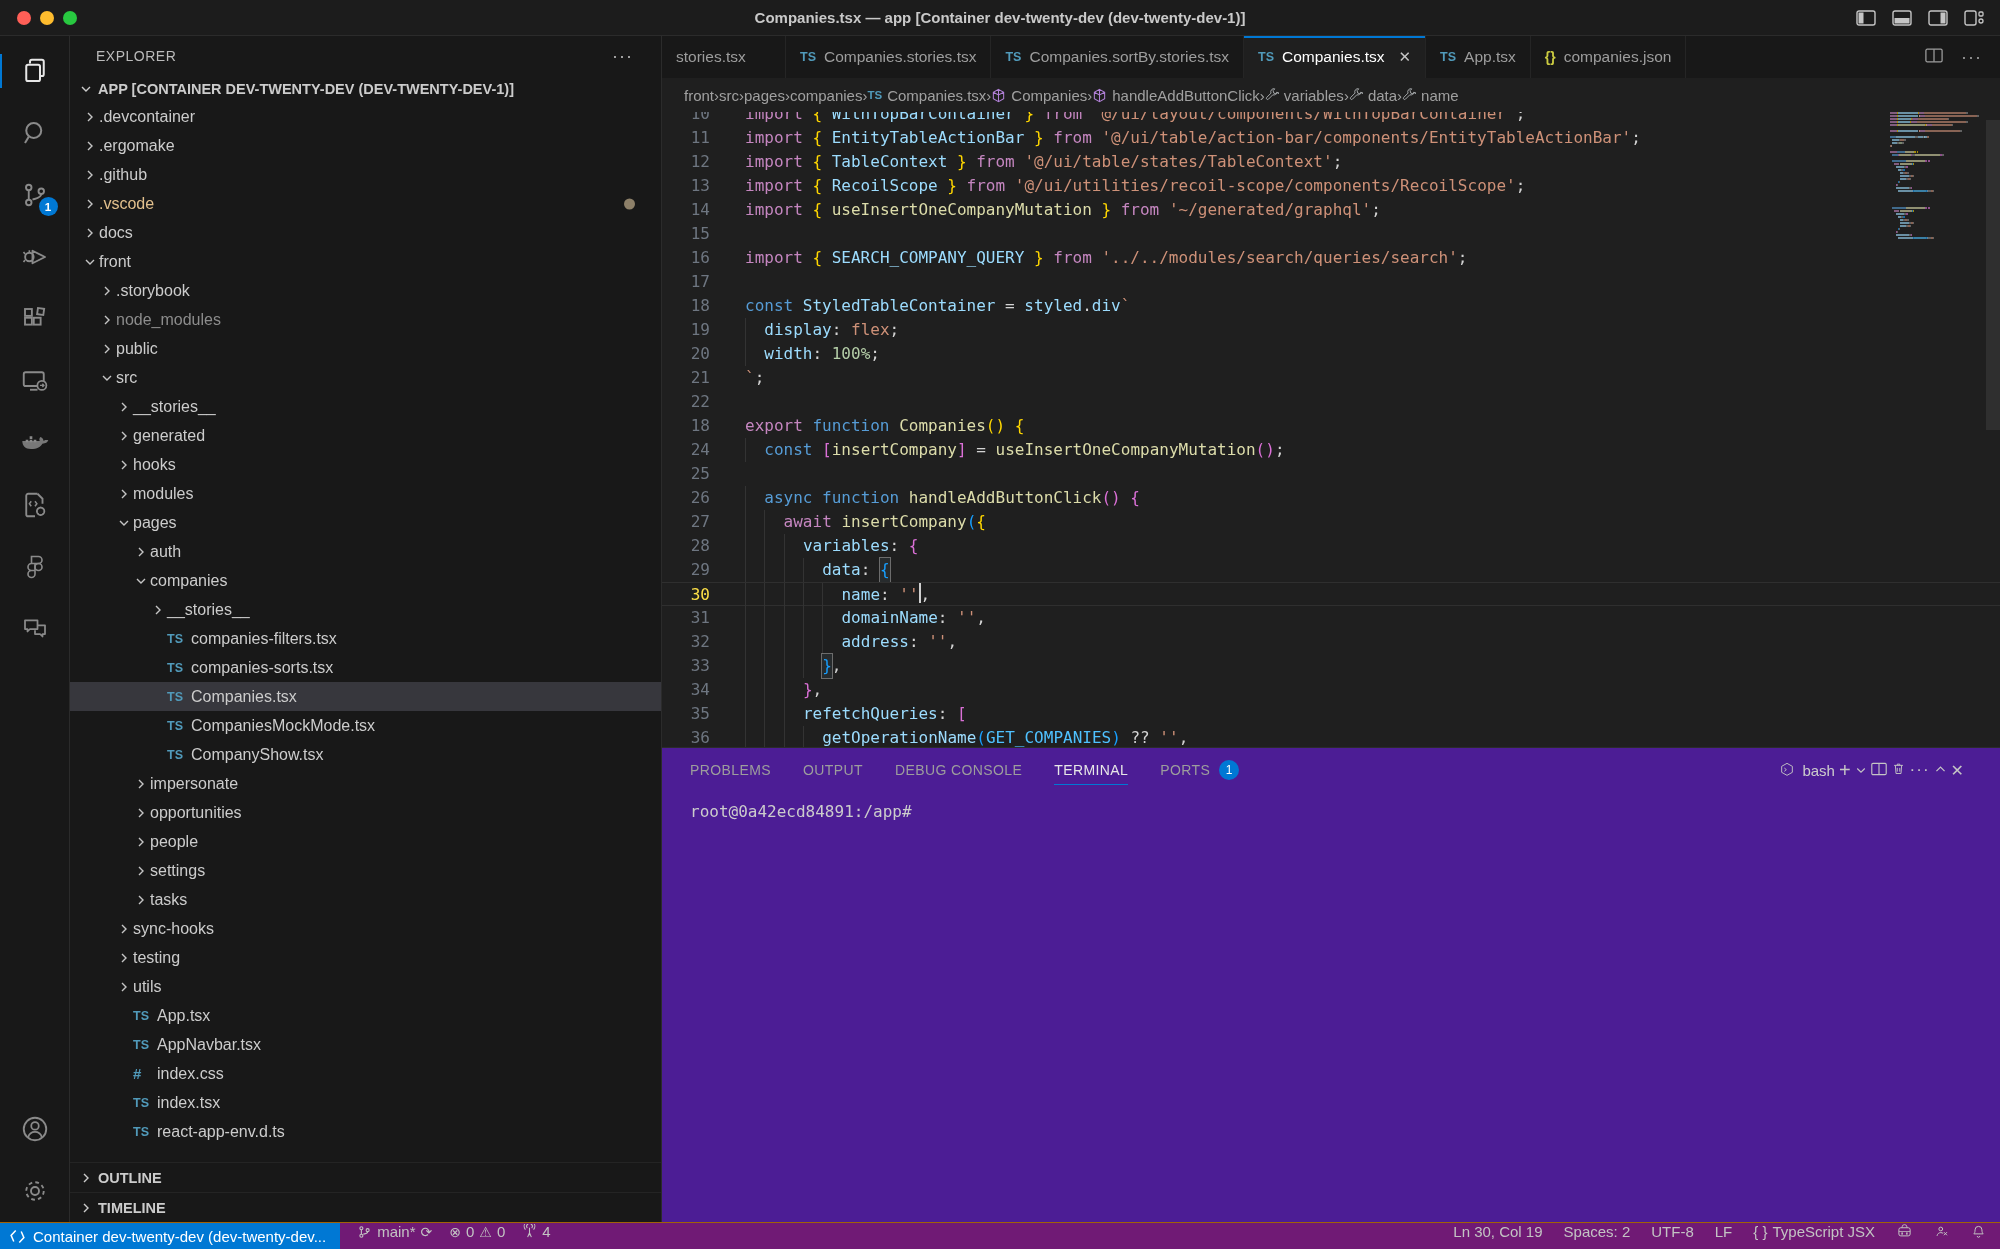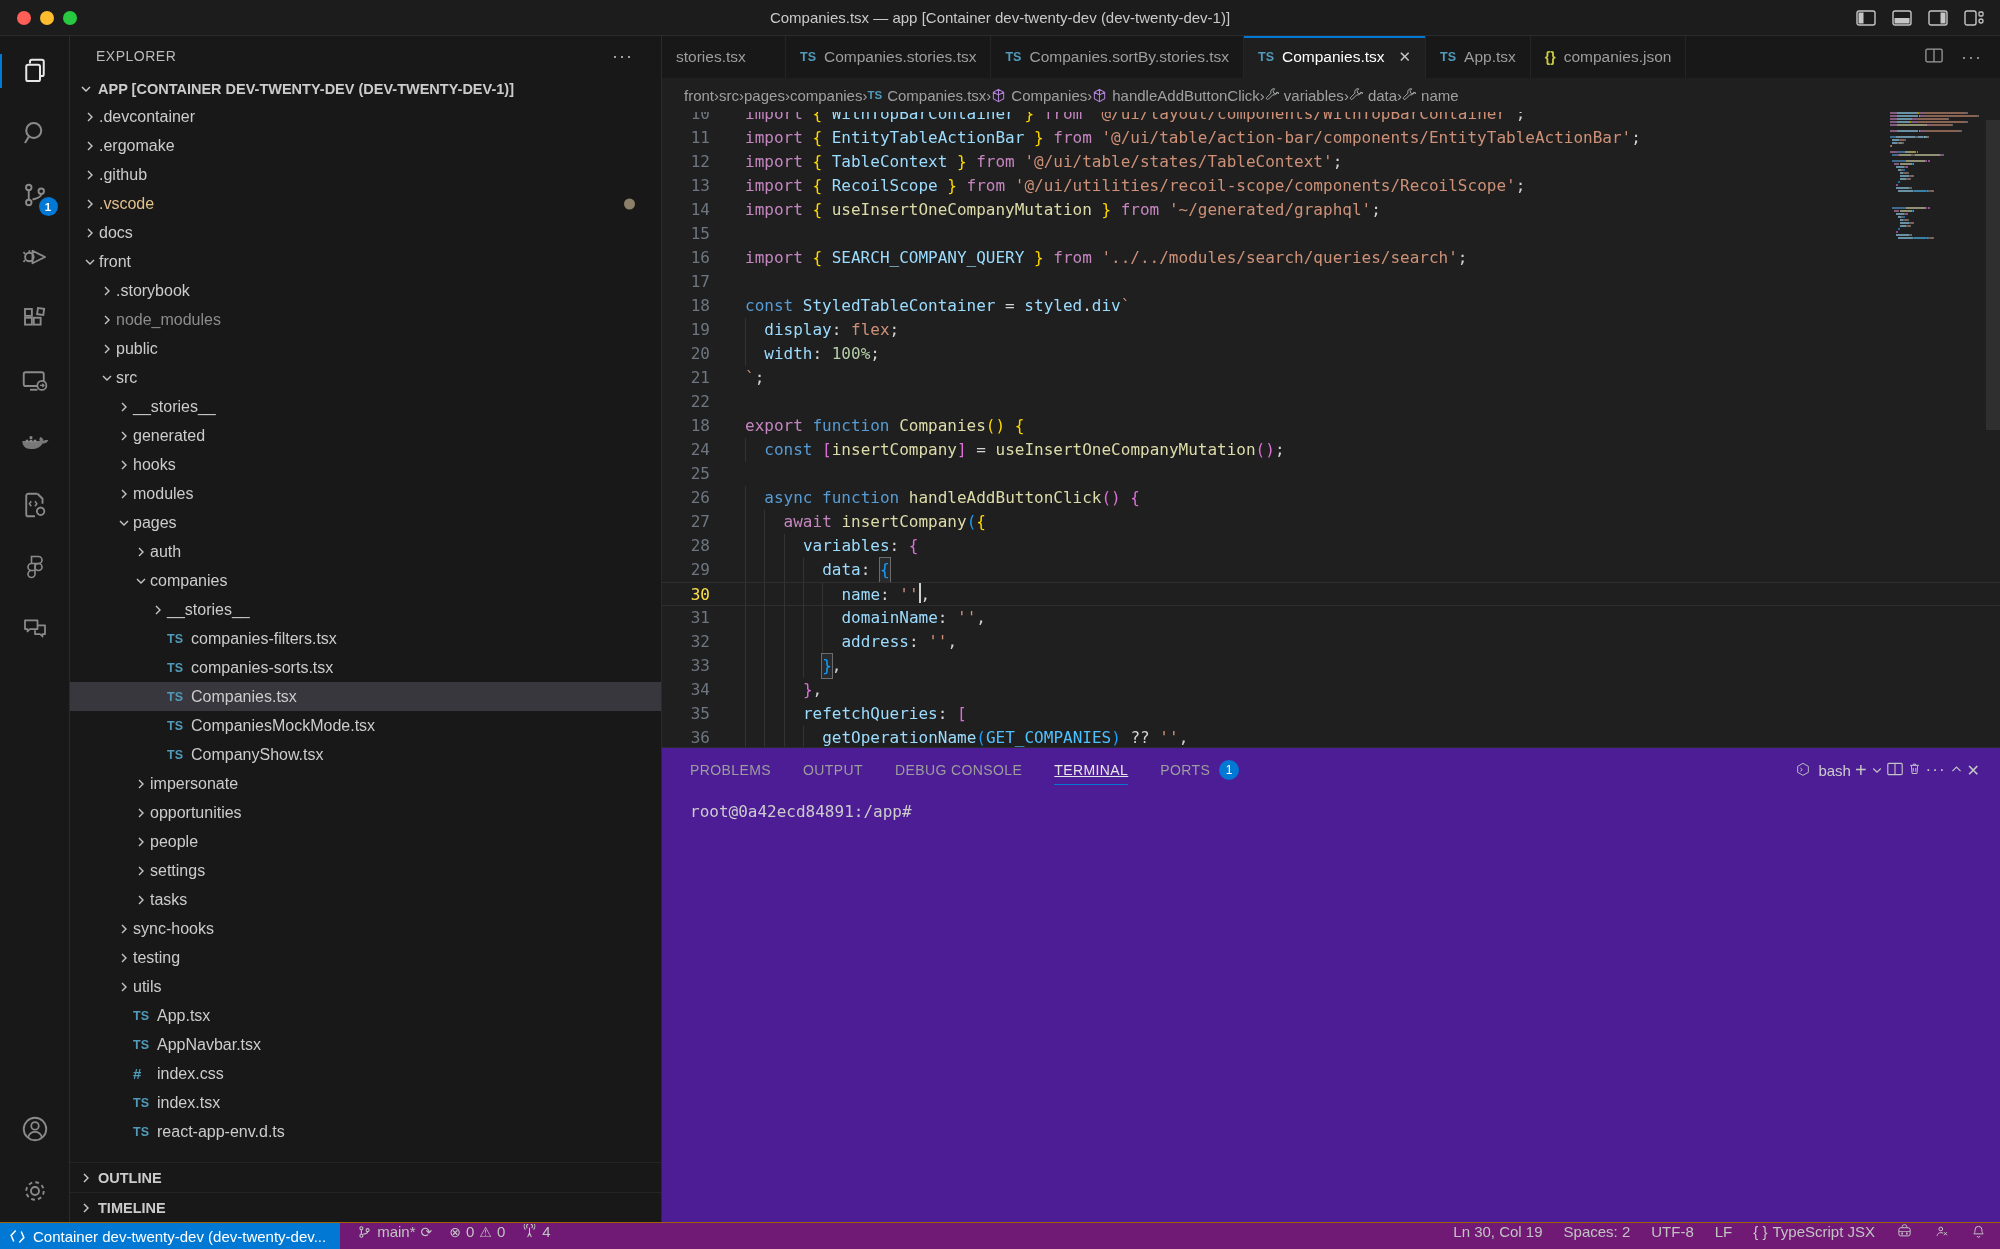--- a/index.html
+++ b/index.html
@@ -7,21 +7,21 @@
     font-family:"Liberation Sans", sans-serif; color:#cccccc; }
   .app { width:2000px; height:1249px; display:flex; flex-direction:column; }
 
   
   .titlebar { height:36px; background:#1c1c1c; display:flex; align-items:center;
     position:relative; border-bottom:1px solid #2b2b2b; flex:0 0 36px; }
   .traffic { display:flex; gap:9px; margin-left:17px; }
   .tl { width:14px; height:14px; border-radius:50%; }
   .tl.red{background:#ff5f57;} .tl.yel{background:#febc2e;} .tl.grn{background:#28c840;}
   .wintitle { position:absolute; left:0; right:0; text-align:center; font-size:15px;
-    color:#c9c9c9; font-weight:400; pointer-events:none; }
+    color:#c9c9c9; font-weight:700; pointer-events:none; }
   .winicons { margin-left:auto; display:flex; gap:16px; margin-right:16px; align-items:center; }
   .winicons svg { display:block; }
 
   
   .main { flex:1; display:flex; min-height:0; }
 
   
   .activitybar { width:70px; background:#181818; border-right:1px solid #2b2b2b;
     display:flex; flex-direction:column; align-items:center; padding-top:4px; }
   .abitem { width:70px; height:62px; display:flex; align-items:center; justify-content:center;
@@ -100,26 +100,26 @@
   .mrow { position:relative; height:3px; }
   .mseg { position:absolute; top:0; height:2px; opacity:.6; }
   .vsb { position:absolute; right:0; top:8px; width:14px; height:310px; background:rgba(121,121,121,.18); }
 
   
   .panel { flex:0 0 475px; border-top:1px solid #2b2b2b; background:#4c1d95;
     display:flex; flex-direction:column; }
   .paneltabs { height:44px; display:flex; align-items:center; padding-left:28px; flex:0 0 44px; }
   .ptab { font-size:14px; letter-spacing:.4px; color:#9d9d9d; margin-right:32px; position:relative;
     display:flex; align-items:center; height:100%; }
-  .ptab.active { color:#e7e7e7;text-decoration:underline; }
+  .ptab.active { color:#e7e7e7; }
   .ptab.active::after { content:""; position:absolute; bottom:7px; left:0; right:0; height:1.5px; background:#0078d4; }
   .pbadge { background:#0078d4; color:#fff; width:20px; height:20px; border-radius:50%;
     font-size:12px; display:flex; align-items:center; justify-content:center; margin-left:9px; }
   .panelactions { margin-left:auto; display:flex; align-items:center; gap:4px;
-    padding-right:20px; color:#c5c5c5; font-size:15px; }
+    padding-right:36px; color:#c5c5c5; font-size:15px; }
   .shellname { display:flex; align-items:center; gap:7px; font-size:15px; color:#cccccc; }
   .termbody { flex:1; padding:10px 0 0 28px; font-family:"DejaVu Sans Mono", monospace;
     font-size:16px; color:#cccccc; }
 
   
   .statusbar { height:27px; background:#701a75; border-top:1px solid #a16207;
     display:flex; align-items:flex-start; font-size:15px; color:#c3c3c3; flex:0 0 27px; }
   .sb-remote { background:#0078d4; color:#ffffff; height:100%; display:flex; align-items:center;
     padding:0 14px 0 10px; gap:8px; max-width:388px; white-space:nowrap; }
   .sb-remote .rlabel { overflow:hidden; text-overflow:ellipsis; max-width:330px; }

